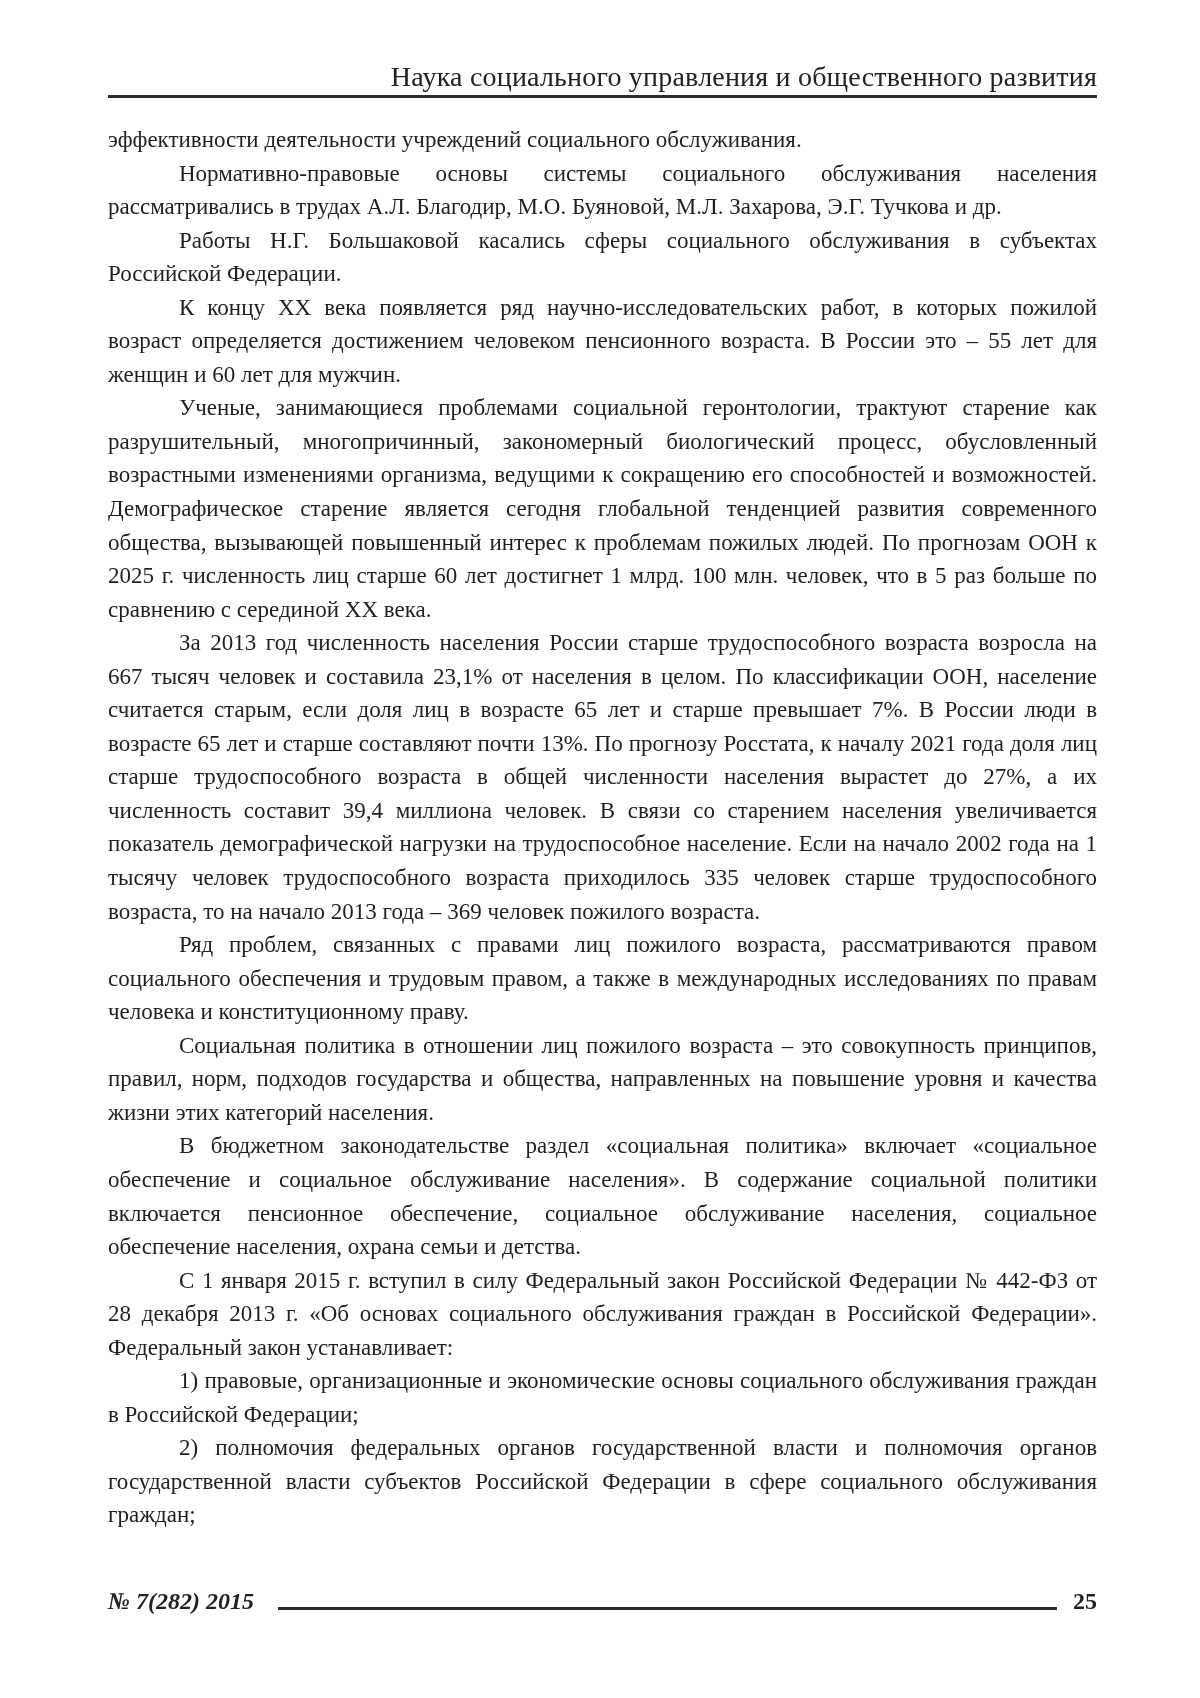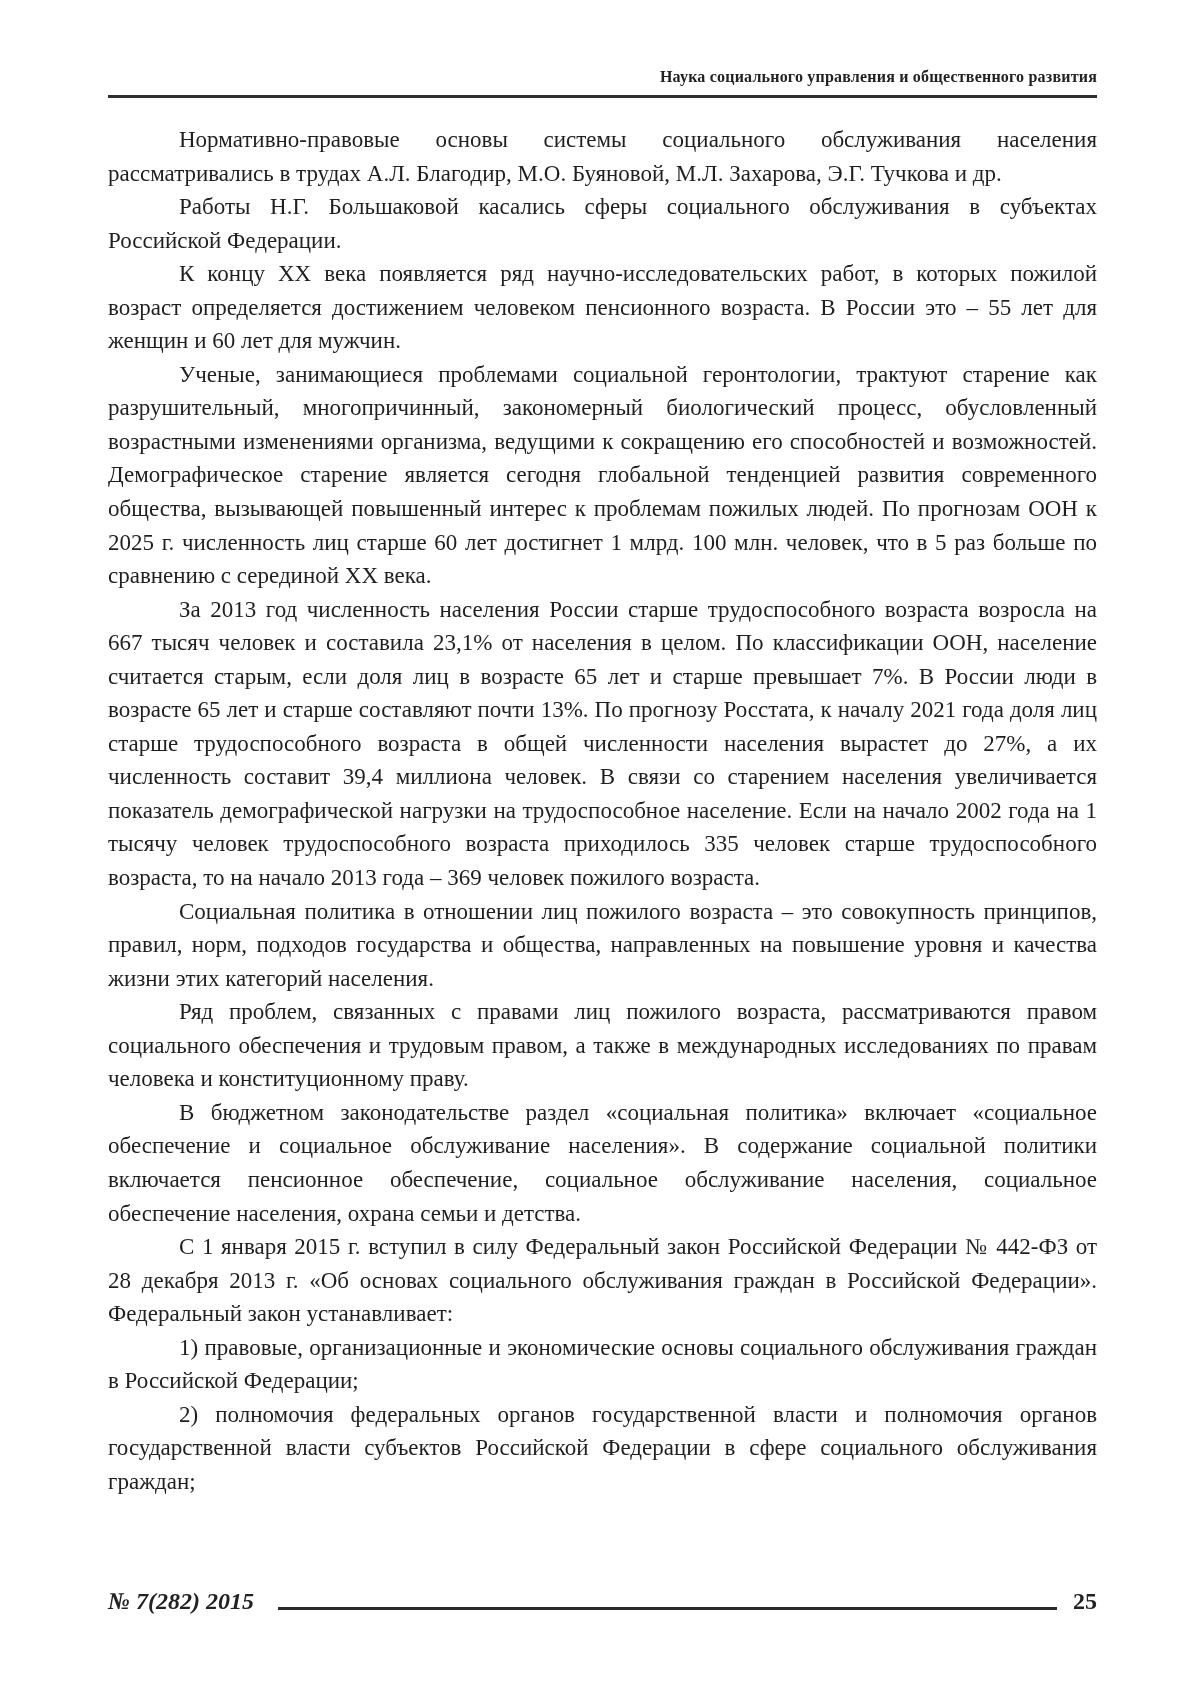--- a/index.html
+++ b/index.html
@@ -14,22 +14,22 @@
     margin: 0 auto;
     background: #ffffff;
     box-sizing: border-box;
     padding: 62px 103px 0 108px;
     font-family: "Liberation Serif", "DejaVu Serif", serif;
     color: #1f1f1f;
     overflow: hidden;
   }
   .running-head {
     text-align: right;
-    font-weight: bold;
-    font-size: 16px;
+    font-weight: normal;
+    font-size: 28px;
     line-height: 29px;
     letter-spacing: 0.2px;
     border-bottom: 3px solid #2e2e2e;
     padding-bottom: 4px;
     color: #222;
   }
   .body-text {
     margin-top: 25px;
     font-size: 23px;
     line-height: 33.55px;
@@ -72,27 +72,28 @@
   }
 </style>
 </head>
 <body>
 
 <div class="page">
 
   <div class="running-head">Наука социального управления и общественного развития</div>
 
   <div class="body-text">
+    <p class="no-indent">эффективности деятельности учреждений социального обслуживания.</p>
     <p>Нормативно-правовые основы системы социального обслуживания населения рассматривались в трудах А.Л. Благодир, М.О. Буяновой, М.Л. Захарова, Э.Г. Тучкова и др.</p>
     <p>Работы Н.Г. Большаковой касались сферы социального обслуживания в субъектах Российской Федерации.</p>
     <p>К концу XX века появляется ряд научно-исследовательских работ, в которых пожилой возраст определяется достижением человеком пенсионного возраста. В России это – 55 лет для женщин и 60 лет для мужчин.</p>
     <p>Ученые, занимающиеся проблемами социальной геронтологии, трактуют старение как разрушительный, многопричинный, закономерный биологический процесс, обусловленный возрастными изменениями организма, ведущими к сокращению его способностей и возможностей. Демографическое старение является сегодня глобальной тенденцией развития современного общества, вызывающей повышенный интерес к проблемам пожилых людей. По прогнозам ООН к 2025 г. численность лиц старше 60 лет достигнет 1 млрд. 100 млн. человек, что в 5 раз больше по сравнению с серединой XX века.</p>
     <p>За 2013 год численность населения России старше трудоспособного возраста возросла на 667 тысяч человек и составила 23,1% от населения в целом. По классификации ООН, население считается старым, если доля лиц в возрасте 65 лет и старше превышает 7%. В России люди в возрасте 65 лет и старше составляют почти 13%. По прогнозу Росстата, к началу 2021 года доля лиц старше трудоспособного возраста в общей численности населения вырастет до 27%, а их численность составит 39,4 миллиона человек. В связи со старением населения увеличивается показатель демографической нагрузки на трудоспособное население. Если на начало 2002 года на 1 тысячу человек трудоспособного возраста приходилось 335 человек старше трудоспособного возраста, то на начало 2013 года – 369 человек пожилого возраста.</p>
+    <p>Ряд проблем, связанных с правами лиц пожилого возраста, рассматриваются правом социального обеспечения и трудовым правом, а также в международных исследованиях по правам человека и конституционному праву.</p>
     <p>Социальная политика в отношении лиц пожилого возраста – это совокупность принципов, правил, норм, подходов государства и общества, направленных на повышение уровня и качества жизни этих категорий населения.</p>
-    <p>Ряд проблем, связанных с правами лиц пожилого возраста, рассматриваются правом социального обеспечения и трудовым правом, а также в международных исследованиях по правам человека и конституционному праву.</p>
     <p>В бюджетном законодательстве раздел «социальная политика» включает «социальное обеспечение и социальное обслуживание населения». В содержание социальной политики включается пенсионное обеспечение, социальное обслуживание населения, социальное обеспечение населения, охрана семьи и детства.</p>
     <p>С 1 января 2015 г. вступил в силу Федеральный закон Российской Федерации № 442-ФЗ от 28 декабря 2013 г. «Об основах социального обслуживания граждан в Российской Федерации». Федеральный закон устанавливает:</p>
     <p>1) правовые, организационные и экономические основы социального обслуживания граждан в Российской Федерации;</p>
     <p>2) полномочия федеральных органов государственной власти и полномочия органов государственной власти субъектов Российской Федерации в сфере социального обслуживания граждан;</p>
   </div>
 
   <div class="page-footer">
     <span class="footer-issue">№ 7(282) 2015</span>
     <span class="footer-rule"></span>
     <span class="footer-page-number">25</span>

